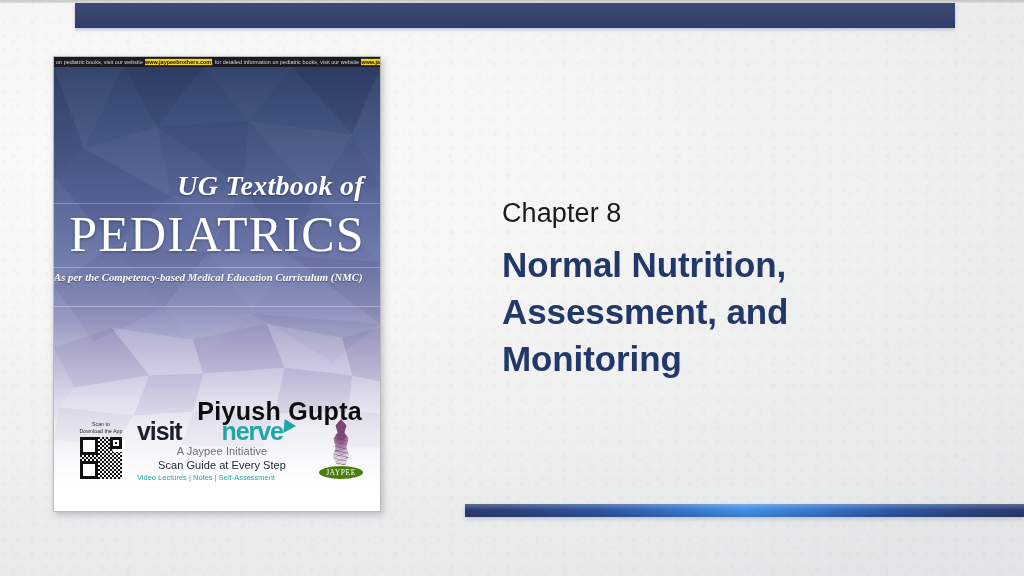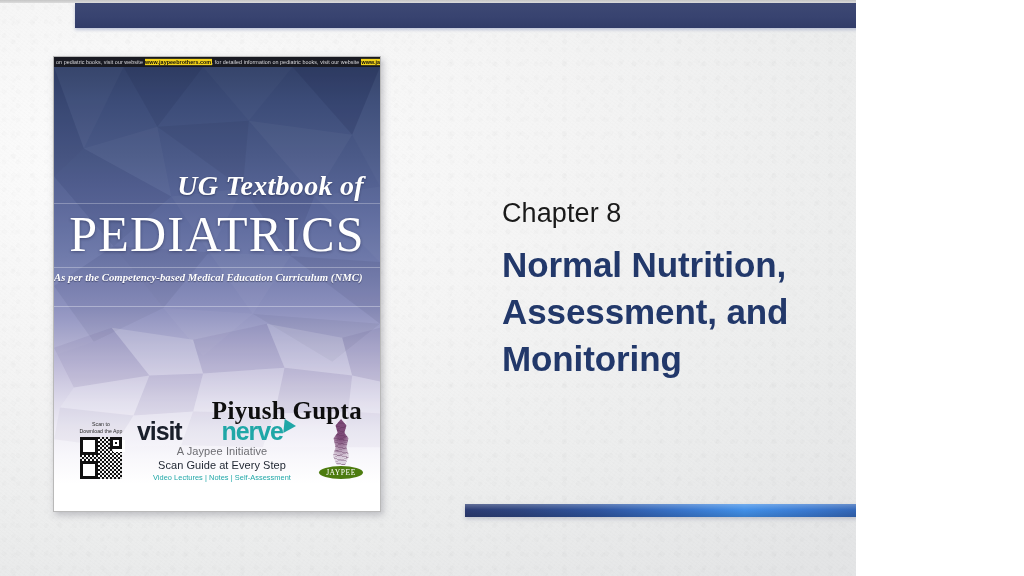--- a/index.html
+++ b/index.html
@@ -5,21 +5,21 @@
   * { margin:0; padding:0; box-sizing:border-box; }
   html,body{ width:1024px; height:576px; overflow:hidden; }
   body{
     font-family:"Liberation Sans", sans-serif;
     background:#ffffff;
   }
 
   
   #slide{
     position:relative;
-    width:856px; height:576px;
+    width:1024px; height:576px;
     background:
       radial-gradient(ellipse 120% 90% at 18% 28%, #fdfdfd 0%, #f4f4f4 42%, #eceded 72%, #e4e5e6 100%);
     overflow:hidden;
   }
   
   #slide::before{
     content:""; position:absolute; inset:0; pointer-events:none;
     opacity:.5;
     background-image:
       repeating-linear-gradient(37deg, rgba(0,0,0,.014) 0 1px, rgba(255,255,255,0) 1px 3px),
@@ -120,21 +120,21 @@
     text-shadow:0 1px 3px rgba(20,25,55,.45);
   }
   .c-sub{
     position:absolute; left:0; right:0; top:214px; 
     font-family:"Liberation Serif", serif; font-style:italic; font-weight:bold;
     font-size:10.7px; color:#ffffff; letter-spacing:.05px;
     text-shadow:0 1px 1px rgba(20,25,55,.5);
   }
   .c-author{
     position:absolute; right:18px; top:340px;
-    font-family:Liberation Serif, serif; font-weight:bold;
+    font-family:Liberation Sans, sans-serif; font-weight:bold;
     font-size:25px; color:#0e0e0e; letter-spacing:.3px;
   }
 
   
   .c-bottom{
     position:absolute; left:0; right:0; bottom:14px; height:78px;
   }
   .qr-wrap{ position:absolute; left:21px; top:2px; width:52px; text-align:center; }
   .qr-cap{ font-size:5.2px; color:#2a2a2a; line-height:1.35; letter-spacing:.05px; }
   .qr{
@@ -163,21 +163,21 @@
   .dn-logo .w1{ color:#1a1f2b; }
   .dn-logo .w2{ color:#1fa7a7;padding-left:40px; }
   .dn-arrow{
     display:inline-block; margin-left:1px; position:relative; top:-7px;
     width:0;height:0;border-left:12px solid #1fa7a7;
     border-top:7px solid transparent;border-bottom:7px solid transparent;
     transform:skewX(-6deg);
   }
   .dn-ini{ font-size:11px; color:#6d6d72; text-align:center; margin-top:1px; letter-spacing:.1px; }
   .dn-guide{ font-size:11px; color:#1d2430; text-align:center; margin-top:2px; letter-spacing:.05px; }
-  .dn-feat{ font-size:7.4px; color:#1fa7a7; text-align:center; margin-top:2px; letter-spacing:.05px; }
+  .dn-feat{ font-size:7.4px; color:#1fa7a7; text-align:left; margin-top:2px; letter-spacing:.05px; }
 
   .jaypee{ position:absolute; right:16px; top:0; width:46px; text-align:center; }
   .jp-fig{
     width:34px; height:46px; margin:0 auto;
     background:
       radial-gradient(ellipse at 50% 18%, #7d4a78 0 22%, rgba(255,255,255,0) 60%),
       linear-gradient(180deg,#efeaf1 0%, #ddd3e0 100%);
     clip-path:polygon(50% 0%, 66% 14%, 60% 30%, 72% 42%, 66% 62%, 74% 80%, 62% 100%, 38% 100%, 26% 80%, 34% 62%, 28% 42%, 40% 30%, 34% 14%);
     position:relative;
   }

